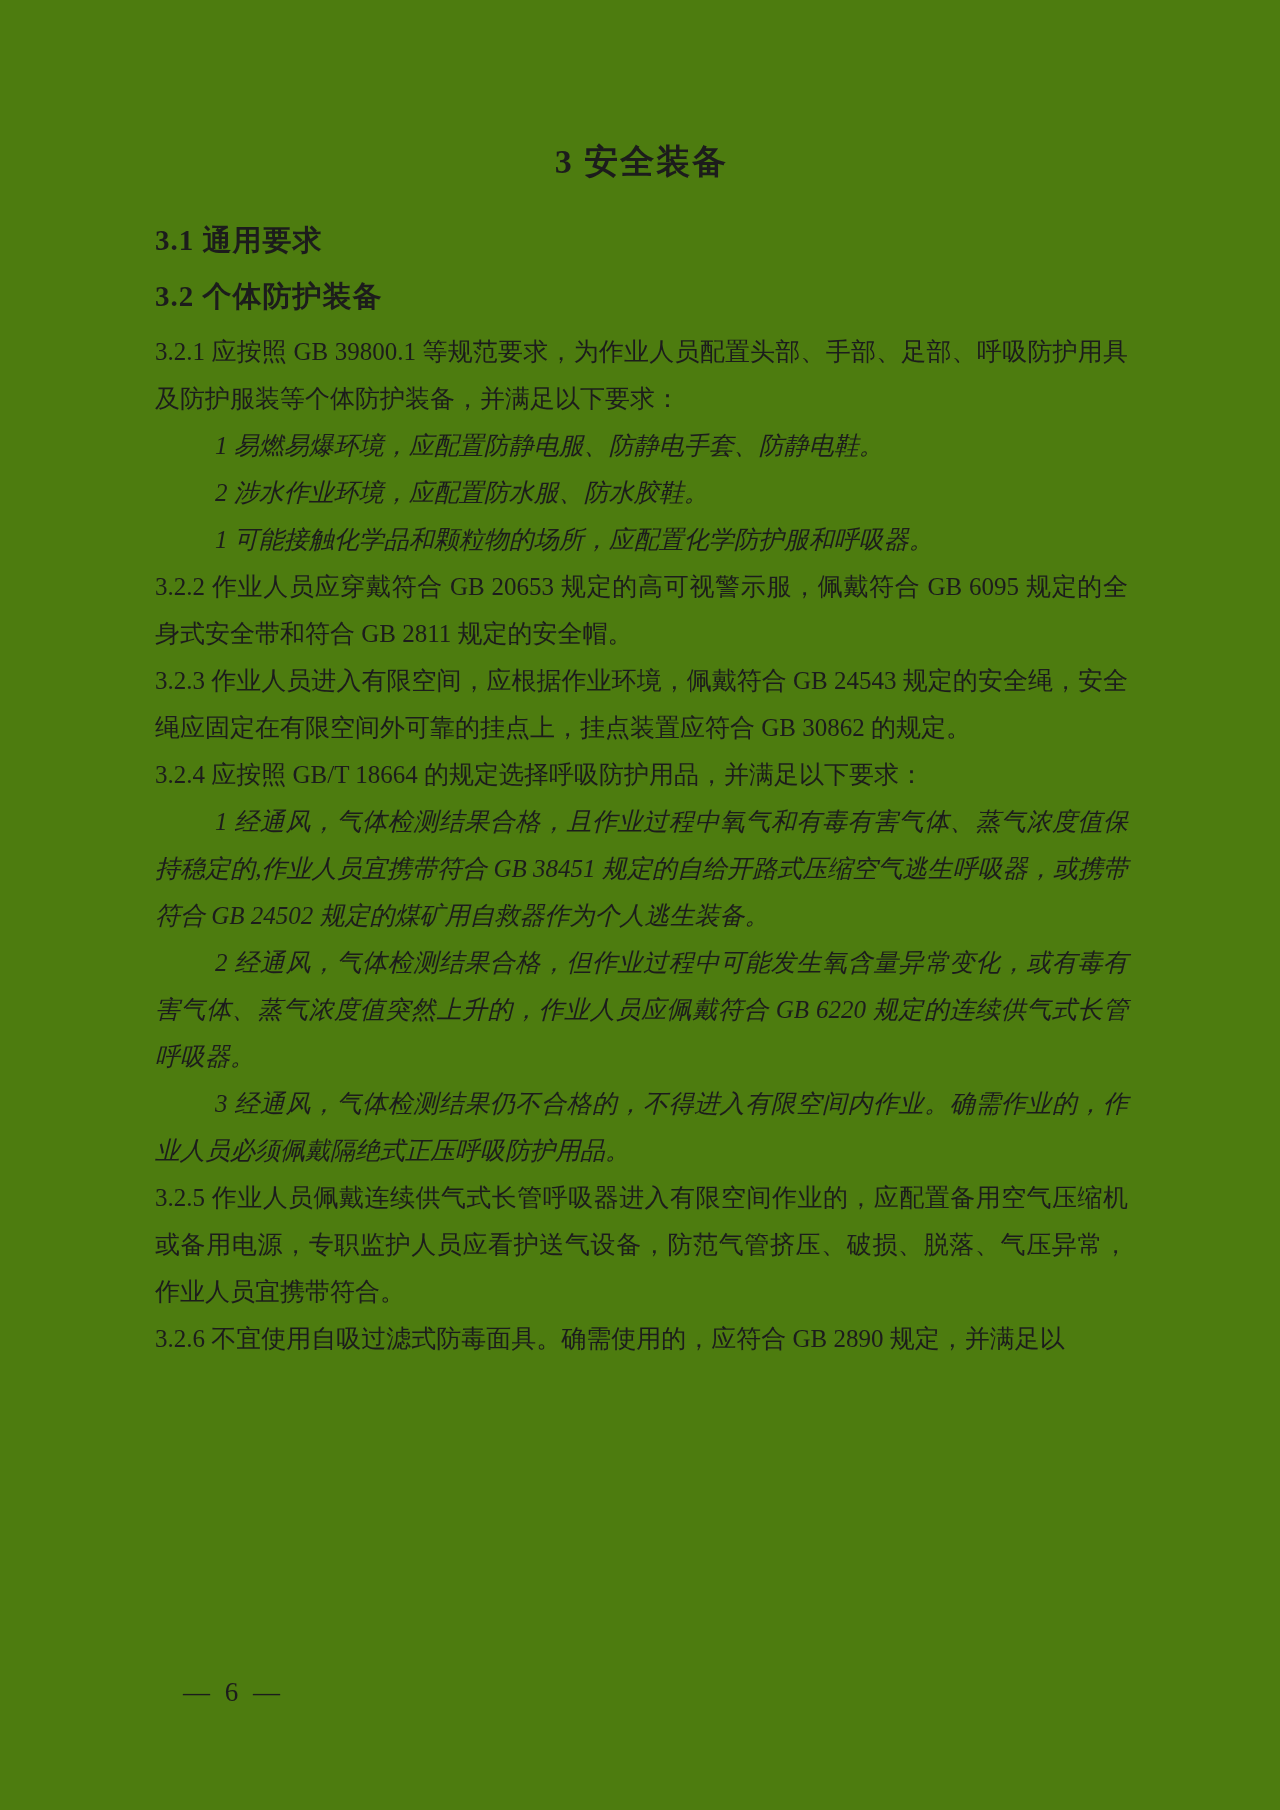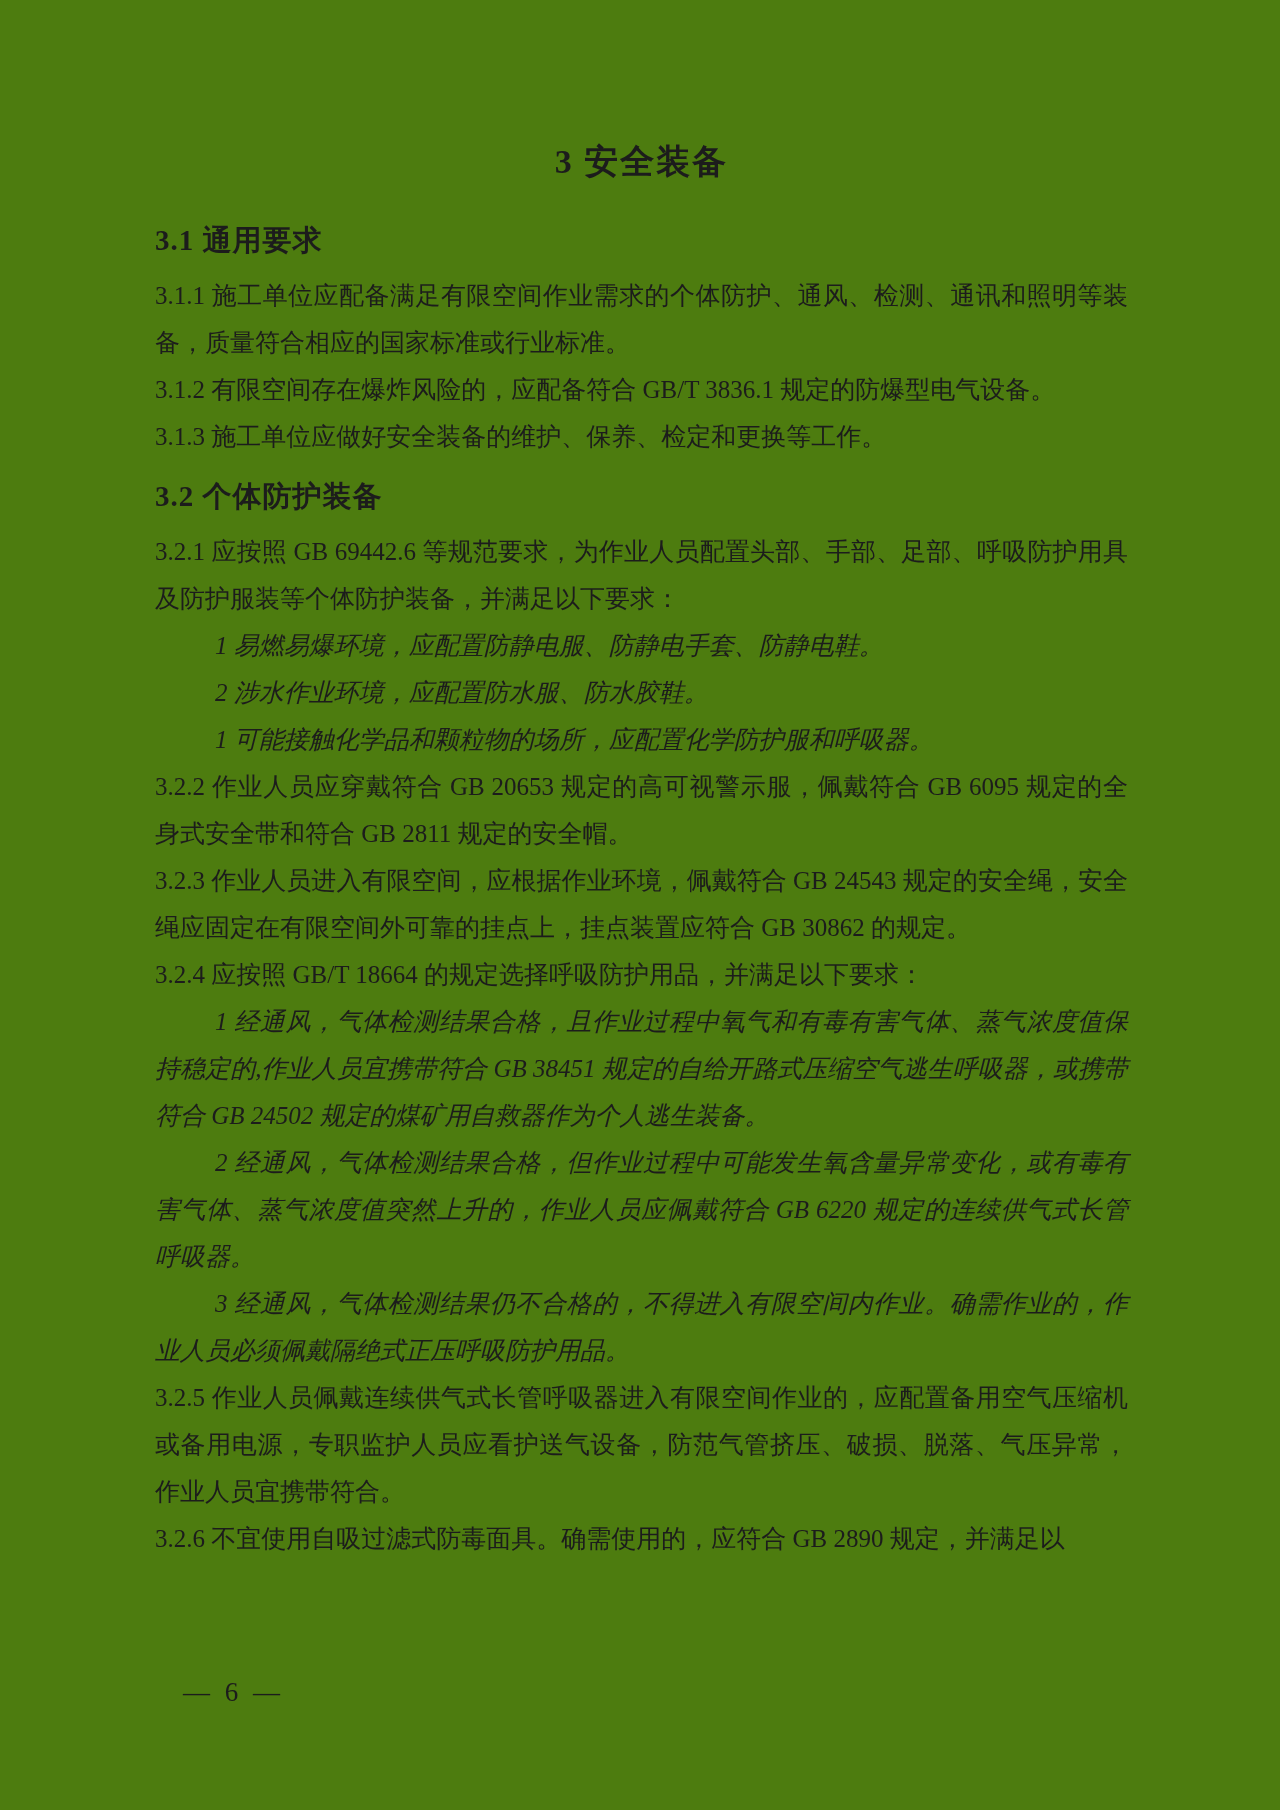--- a/index.html
+++ b/index.html
@@ -61,31 +61,26 @@
 </style>
 </head>
 <body>
 
 <div class="page">
 
   <h1 class="doc-title">3  安全装备</h1>
 
   <section>
     <h2 class="section-heading">3.1  通用要求</h2>
-    <div class="body-text">
-      <p class="clause">3.1.1 施工单位应配备满足有限空间作业需求的个体防护、通风、检测、通讯和照明等装备，质量符合相应的国家标准或行业标准。</p>
-      <p class="clause">3.1.2 有限空间存在爆炸风险的，应配备符合 GB/T 3836.1 规定的防爆型电气设备。</p>
-      <p class="clause">3.1.3 施工单位应做好安全装备的维护、保养、检定和更换等工作。</p>
-    </div>
   </section>
 
   <section>
     <h2 class="section-heading second">3.2  个体防护装备</h2>
     <div class="body-text">
-      <p class="clause">3.2.1 应按照 GB 69442.6 等规范要求，为作业人员配置头部、手部、足部、呼吸防护用具及防护服装等个体防护装备，并满足以下要求：</p>
+      <p class="clause">3.2.1 应按照 GB 39800.1 等规范要求，为作业人员配置头部、手部、足部、呼吸防护用具及防护服装等个体防护装备，并满足以下要求：</p>
       <p class="subitem">1 易燃易爆环境，应配置防静电服、防静电手套、防静电鞋。</p>
       <p class="subitem">2 涉水作业环境，应配置防水服、防水胶鞋。</p>
       <p class="subitem">1 可能接触化学品和颗粒物的场所，应配置化学防护服和呼吸器。</p>
       <p class="clause">3.2.2 作业人员应穿戴符合 GB 20653 规定的高可视警示服，佩戴符合 GB 6095 规定的全身式安全带和符合 GB 2811 规定的安全帽。</p>
       <p class="clause">3.2.3 作业人员进入有限空间，应根据作业环境，佩戴符合 GB 24543 规定的安全绳，安全绳应固定在有限空间外可靠的挂点上，挂点装置应符合 GB 30862 的规定。</p>
       <p class="clause">3.2.4 应按照 GB/T 18664 的规定选择呼吸防护用品，并满足以下要求：</p>
       <p class="subitem">1 经通风，气体检测结果合格，且作业过程中氧气和有毒有害气体、蒸气浓度值保持稳定的,作业人员宜携带符合 GB 38451 规定的自给开路式压缩空气逃生呼吸器，或携带符合 GB 24502 规定的煤矿用自救器作为个人逃生装备。</p>
       <p class="subitem">2 经通风，气体检测结果合格，但作业过程中可能发生氧含量异常变化，或有毒有害气体、蒸气浓度值突然上升的，作业人员应佩戴符合 GB 6220 规定的连续供气式长管呼吸器。</p>
       <p class="subitem">3 经通风，气体检测结果仍不合格的，不得进入有限空间内作业。确需作业的，作业人员必须佩戴隔绝式正压呼吸防护用品。</p>
       <p class="clause">3.2.5 作业人员佩戴连续供气式长管呼吸器进入有限空间作业的，应配置备用空气压缩机或备用电源，专职监护人员应看护送气设备，防范气管挤压、破损、脱落、气压异常，作业人员宜携带符合。</p>

